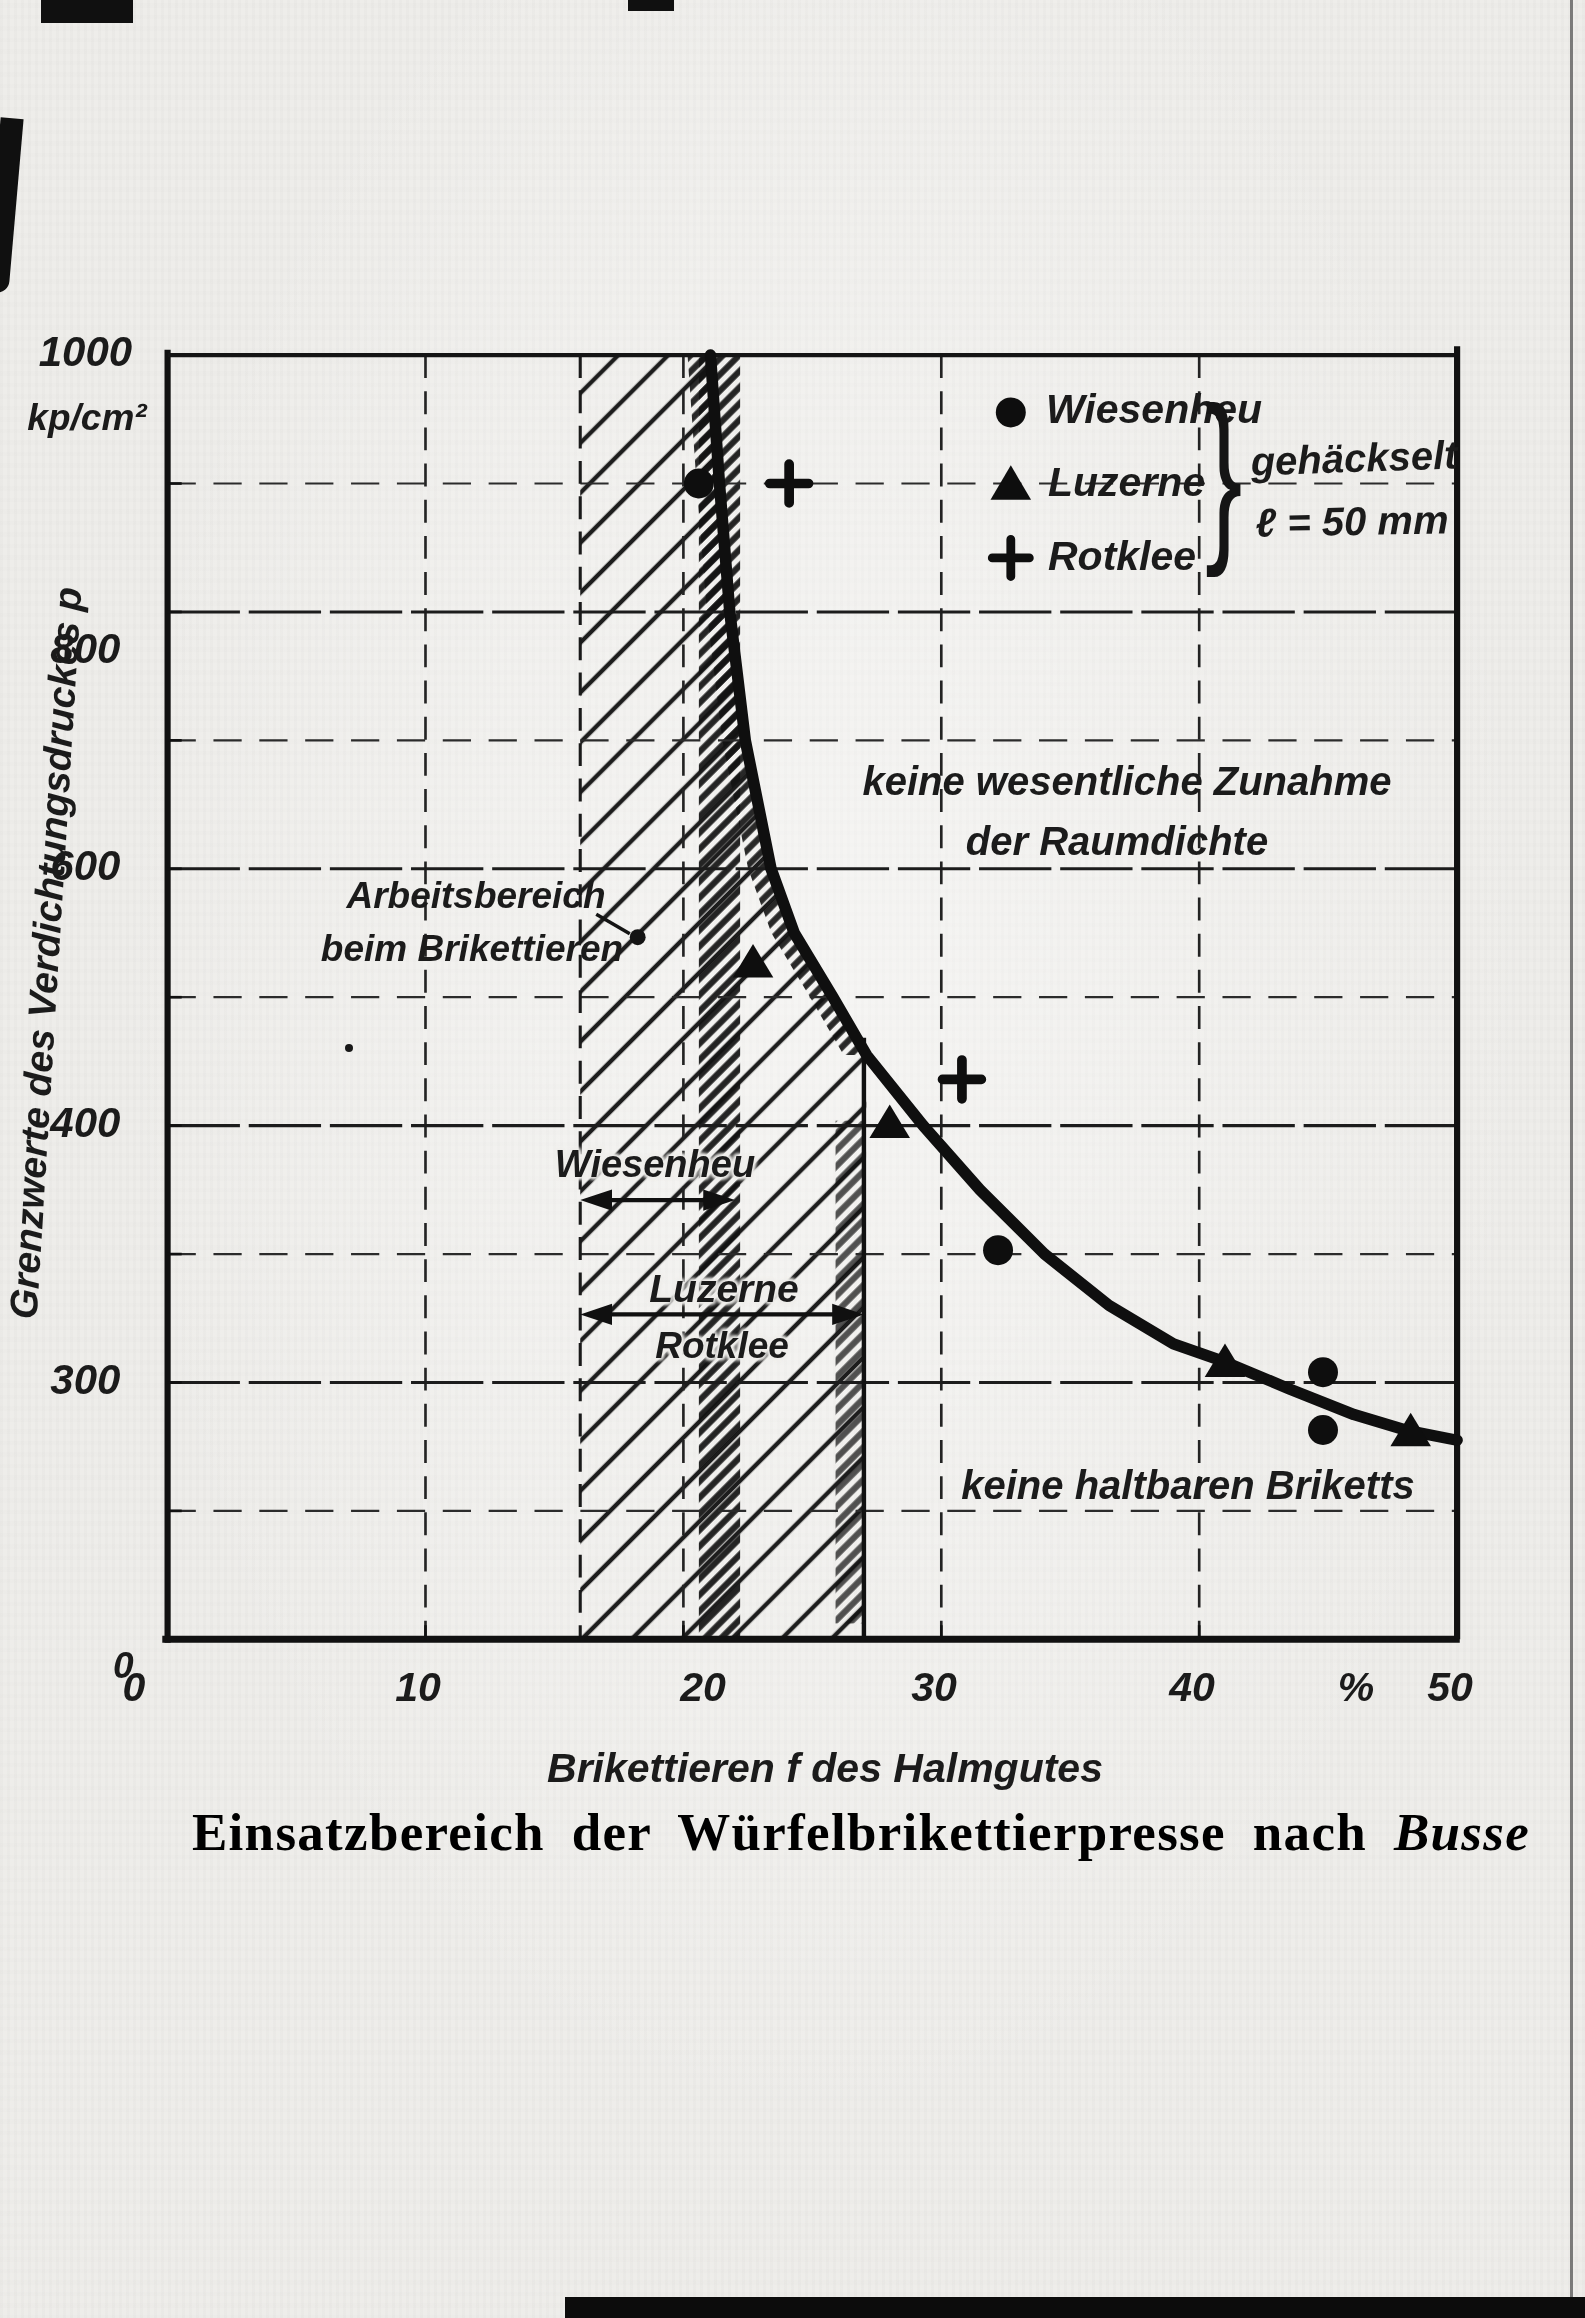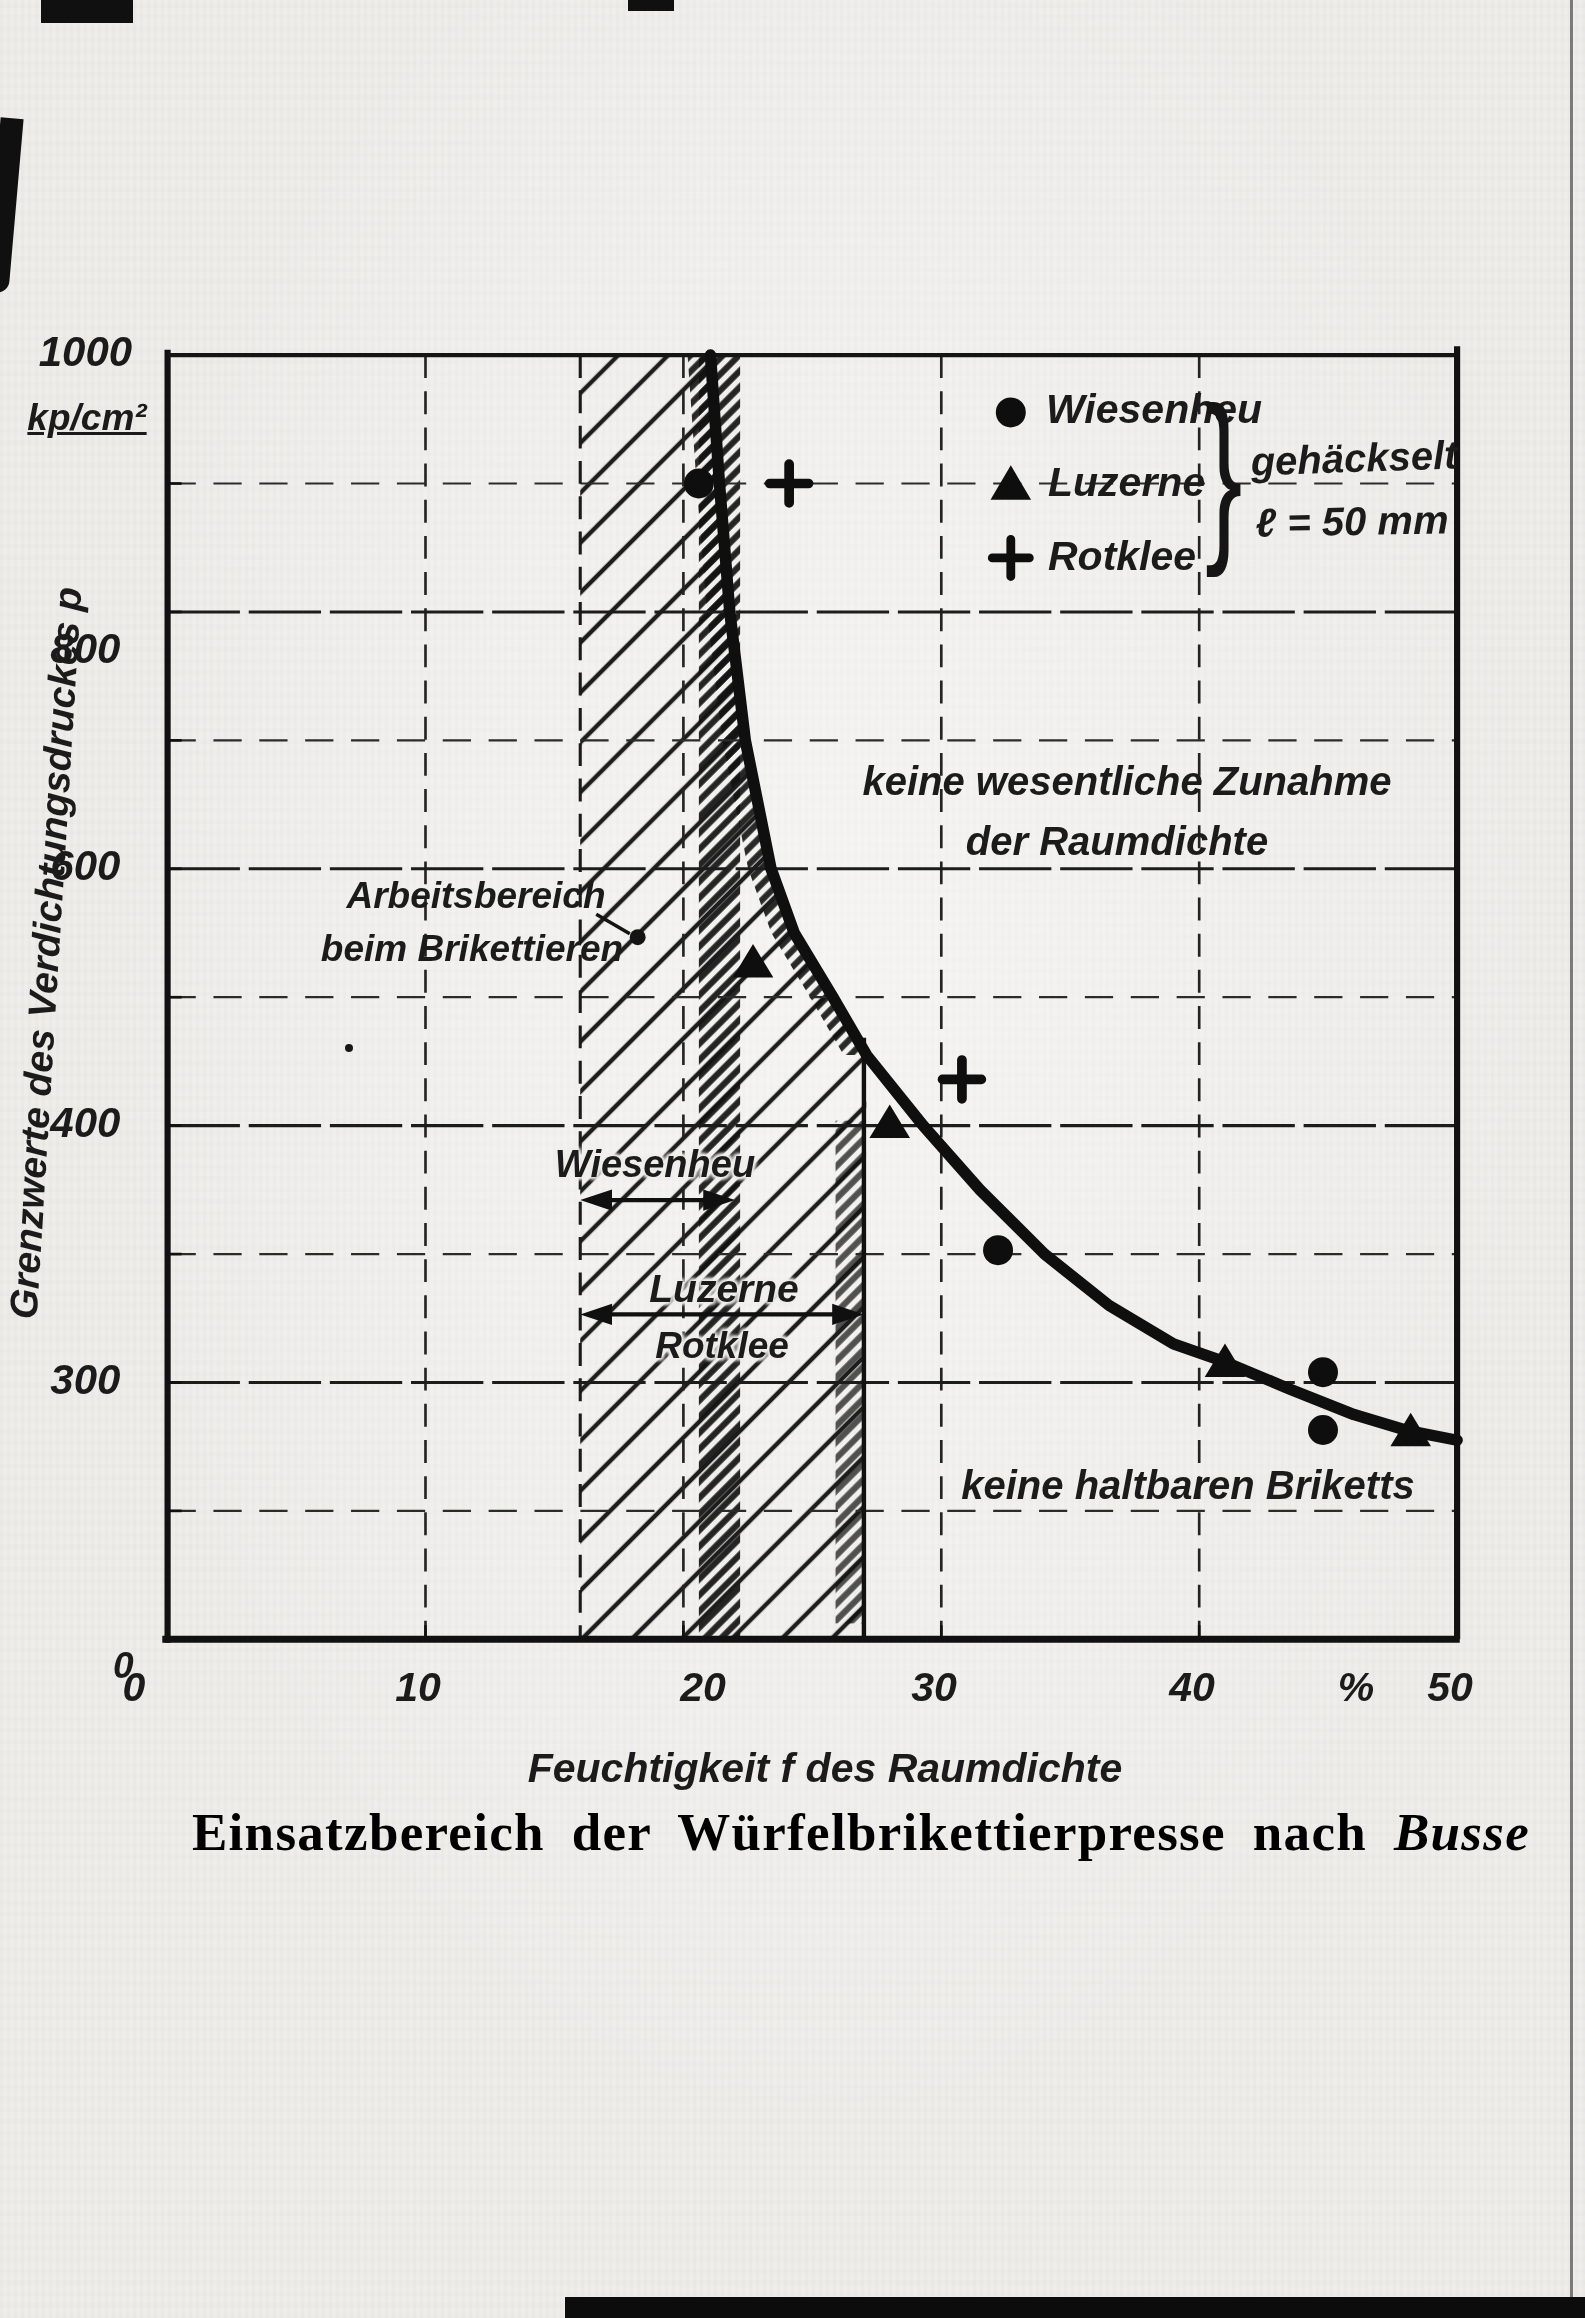--- a/index.html
+++ b/index.html
@@ -20,21 +20,21 @@
     position:absolute;white-space:nowrap;color:#1b1b1b;
     font-style:italic;font-weight:700;
     font-family:"Liberation Sans","DejaVu Sans",sans-serif;
   }
   .ctr{transform:translateX(-50%);}
   .halo{text-shadow:0 0 4.4px #efeeeb,0 0 6.2px #efeeeb,1.8px 1.8px 3.5px #efeeeb,-1.8px -1.8px 3.5px #efeeeb,1.8px -1.8px 3.5px #efeeeb,-1.8px 1.8px 3.5px #efeeeb;}
   
   .ytick{font-size:42px;text-align:center;width:132px;left:19.4px;}
   .xtick{font-size:41px;}
   
-  #lbl-yunit{left:21px;top:397px;width:132px;text-align:center;font-size:37px;text-decoration:underline;}
+  #lbl-yunit{left:21px;top:397px;width:132px;text-align:center;font-size:37px;}
   #lbl-ytitle{left:46px;top:953px;font-size:39px;transform:translate(-50%,-50%) rotate(-86.5deg);}
   #lbl-xtitle{left:825px;top:1745px;font-size:41px;}
   #lbl-zunahme1{left:1127px;top:759px;font-size:40px;}
   #lbl-zunahme2{left:1117px;top:819px;font-size:40px;}
   #lbl-arbeits1{left:476px;top:875px;font-size:37px;}
   #lbl-arbeits2{left:472px;top:928px;font-size:37px;}
   #lbl-briketts{left:1188px;top:1463px;font-size:40px;}
   #lbl-range-wiesenheu{left:655px;top:1143px;font-size:38px;}
   #lbl-range-luzerne{left:724px;top:1267px;font-size:39px;}
   #lbl-range-rotklee{left:722px;top:1325px;font-size:37px;}
@@ -133,21 +133,21 @@
     <line x1="676" y1="1036" x2="714" y2="1058" stroke="#141414" stroke-width="4"></line>
     <circle cx="723" cy="1062" r="9" fill="#141414"></circle>
     <circle cx="1146" cy="467" r="17" fill="#0e0e0e"></circle>
     <polygon points="1146,527 1123,566 1169,566" fill="#0e0e0e"></polygon>
     <path d="M 1125 632 H 1167 M 1146 611 V 653" stroke="#0e0e0e" stroke-width="10" stroke-linecap="round" fill="none"></path>
   </svg>
 
 <div id="labels">
   <div class="lbl" id="lbl-yunit">kp/cm²</div>
   <div class="lbl" id="lbl-ytitle">Grenzwerte des Verdichtungsdruckes p</div>
-  <div class="lbl ctr" id="lbl-xtitle">Feuchtigkeit f des Raumdichte</div>
+  <div class="lbl ctr" id="lbl-xtitle">Brikettieren f des Halmgutes</div>
 
   <div class="lbl ctr" id="lbl-zunahme1">keine wesentliche Zunahme</div>
   <div class="lbl ctr" id="lbl-zunahme2">der Raumdichte</div>
   <div class="lbl ctr" id="lbl-arbeits1">Arbeitsbereich</div>
   <div class="lbl ctr" id="lbl-arbeits2">beim Brikettieren</div>
   <div class="lbl ctr" id="lbl-briketts">keine haltbaren Briketts</div>
 
   <div class="lbl ctr halo" id="lbl-range-wiesenheu">Wiesenheu</div>
   <div class="lbl ctr halo" id="lbl-range-luzerne">Luzerne</div>
   <div class="lbl ctr halo" id="lbl-range-rotklee">Rotklee</div>

